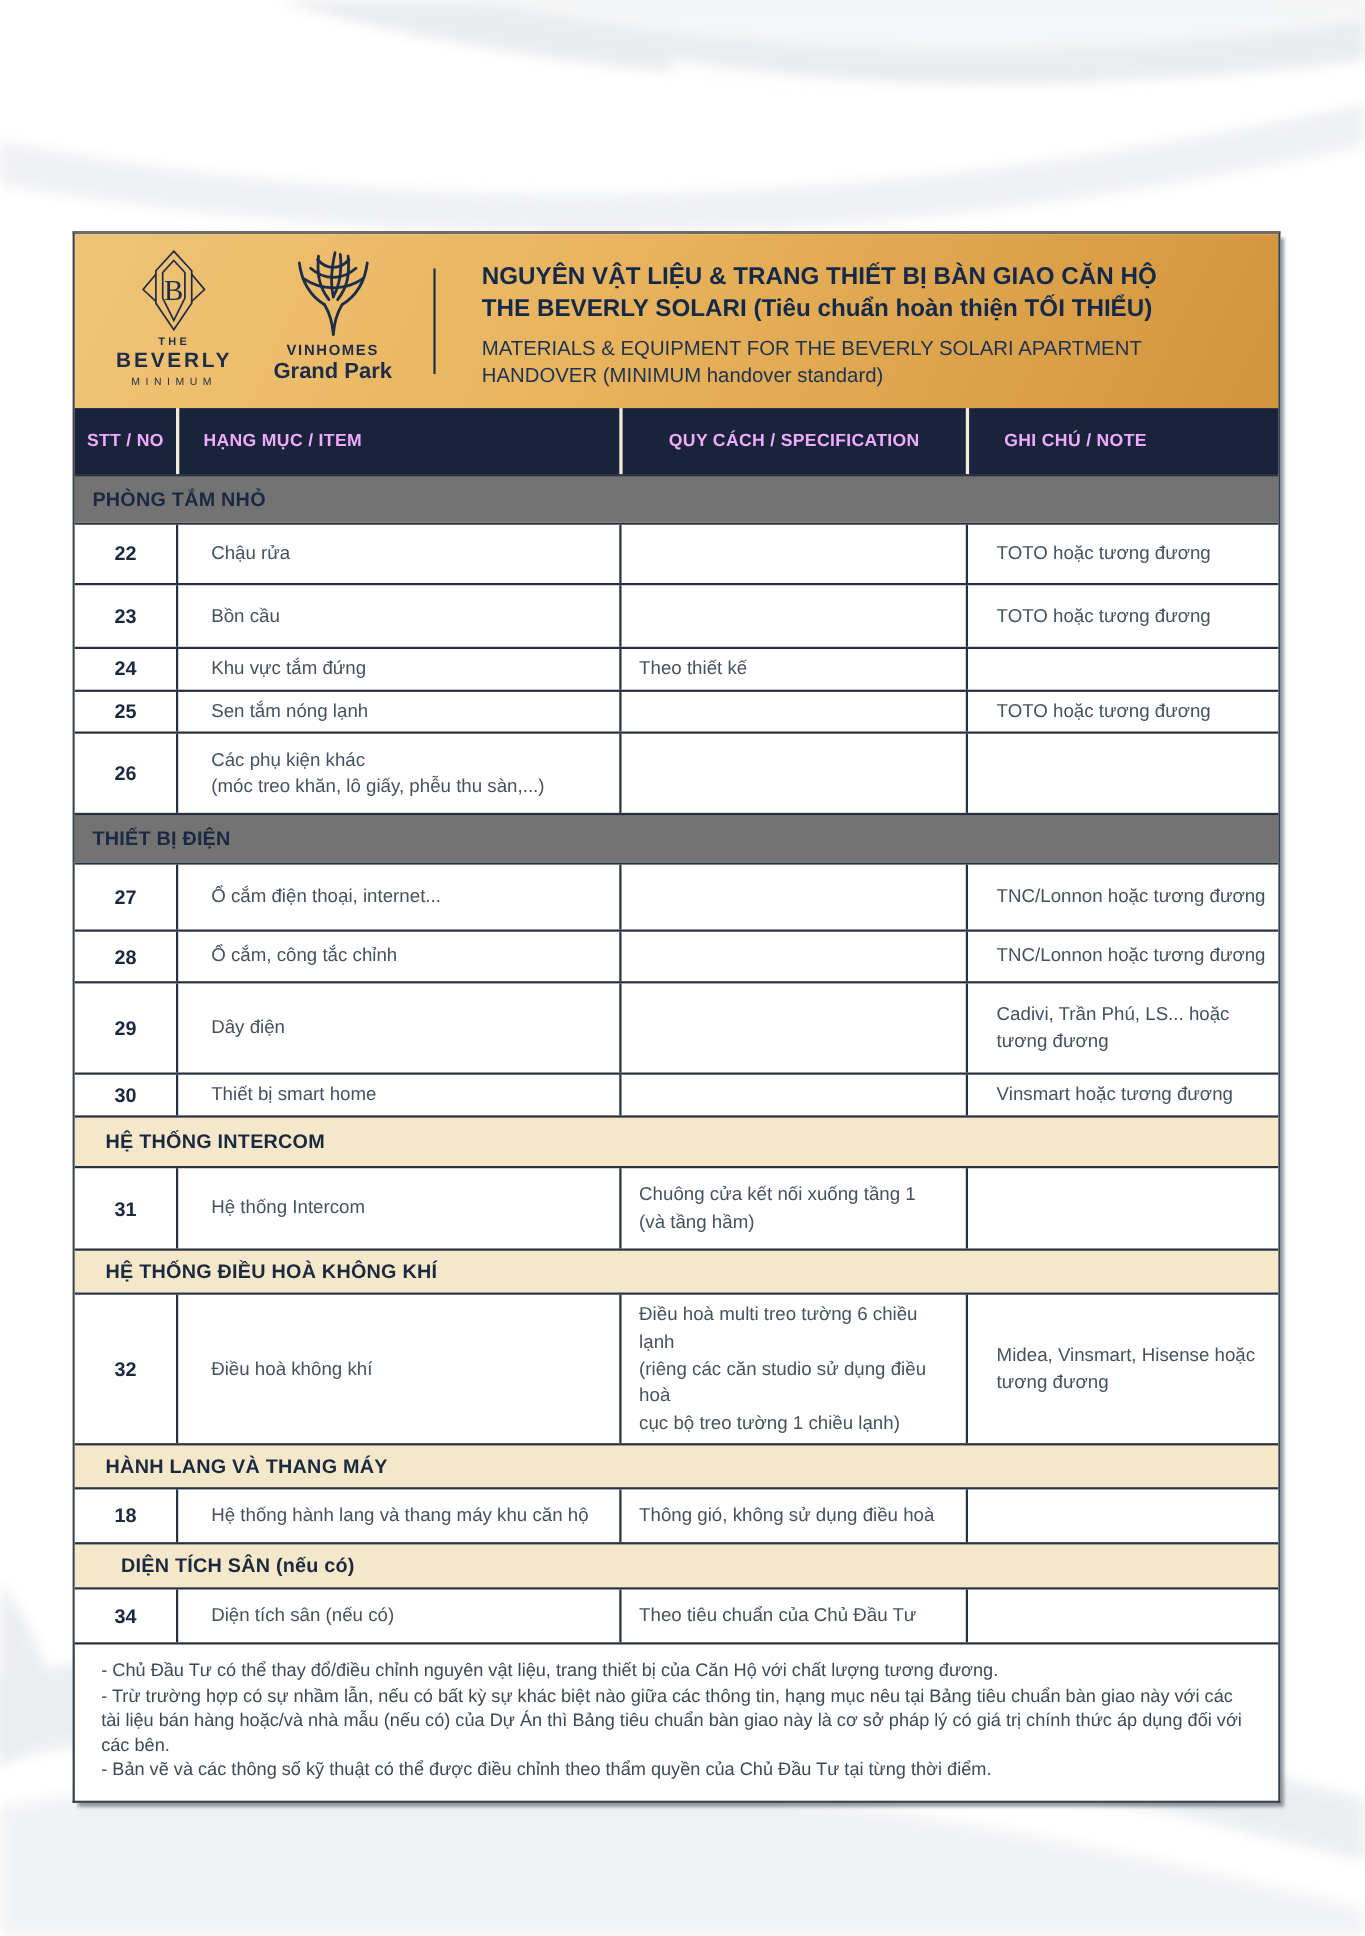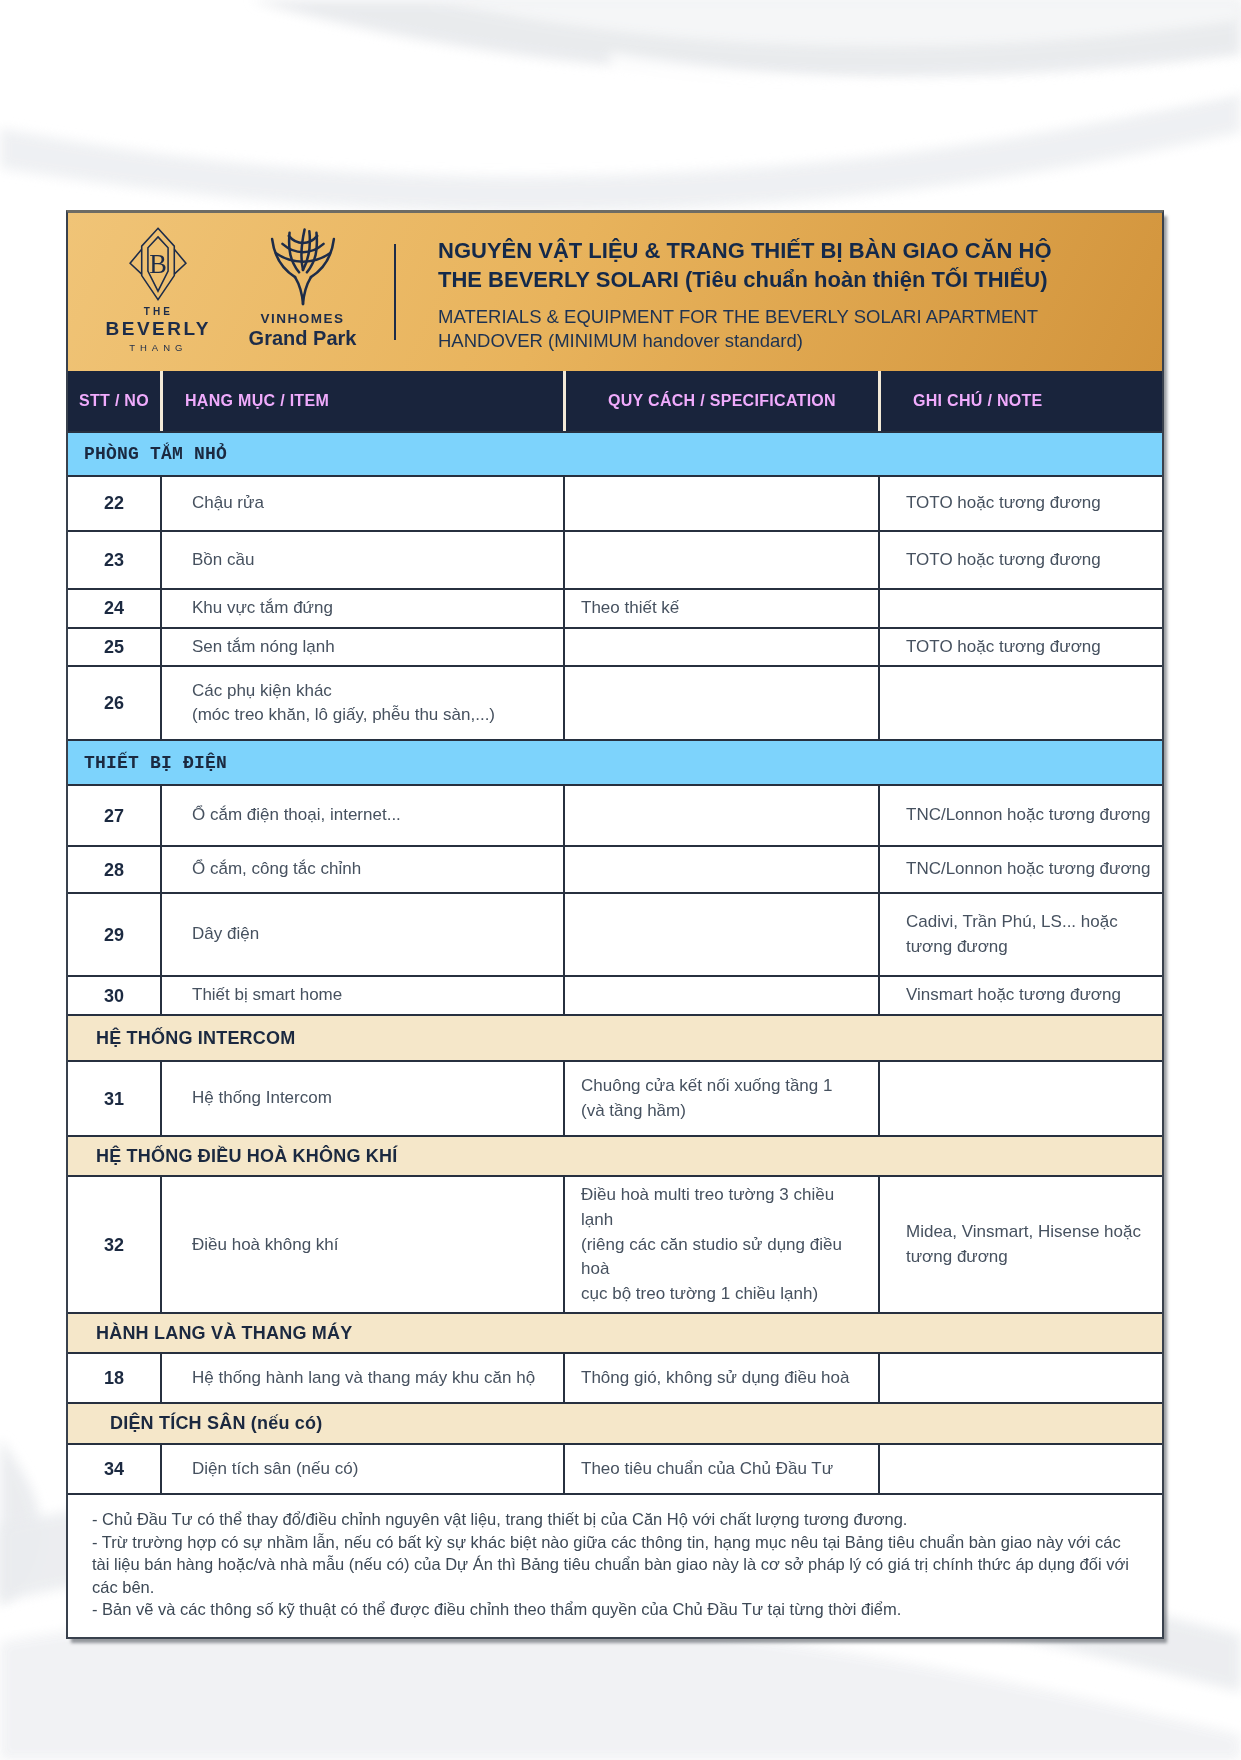--- a/index.html
+++ b/index.html
@@ -47,21 +47,21 @@
   .th{display:flex;align-items:center;font-weight:bold;font-size:16px;letter-spacing:.3px;}
   .th-no{justify-content:center;}
   .th-item{padding-left:22px;border-left:3px solid #f3ead8;}
   .th-spec{justify-content:center;border-left:3px solid #f3ead8;}
   .th-note{padding-left:32px;border-left:3px solid #f3ead8;}
 
   .section-row{
     display:flex;align-items:center;border-top:2px solid #27303f;
     font-weight:bold;font-size:18px;color:#1b2940;letter-spacing:.2px;
   }
-  .tone-a{background:#7dd3fc;font-family:Liberation Mono, monospace;}
+  .tone-a{background:#737373;}
   .tone-b{background:#f5e7c9;}
   .ind-1{padding-left:16px;}
   .ind-2{padding-left:28px;}
   .ind-3{padding-left:42px;}
 
   .trow{
     display:grid;grid-template-columns:92px 403px 315px 1fr;
     border-top:2px solid #27303f;background:#ffffff;
   }
   .cell{display:flex;align-items:center;font-size:17px;line-height:1.45;white-space:pre-line;}
@@ -112,21 +112,21 @@
           <svg width="72" height="76" viewBox="0 0 90 98" fill="none" stroke="#1d2c49" stroke-width="2">
             <path d="M45 3 L66 26 L66 64 L45 95 L24 64 L24 26 Z"></path>
             <path d="M24 30 L9 48 L24 62"></path>
             <path d="M66 30 L81 48 L66 62"></path>
             <path d="M45 14 L58 28 L58 58 L45 84 L32 58 L32 28 Z"></path>
             <text x="45" y="60" text-anchor="middle" font-family="Liberation Serif, DejaVu Serif, serif" font-size="34" stroke="none" fill="#1d2c49">B</text>
           </svg>
         </span>
         <div class="lg-the">THE</div>
         <div class="lg-beverly">BEVERLY</div>
-        <div class="lg-solari">THANG</div>
+        <div class="lg-solari">MINIMUM</div>
       </div>
 
       <div class="logo">
         <span>
           <svg width="76" height="80" viewBox="0 0 96 100" fill="none" stroke="#1d2c49" stroke-width="3.2" stroke-linecap="round">
             <path d="M48 98 C47 84 44 74 38 64"></path>
             <path d="M48 98 C49 84 52 74 58 64"></path>
             <path d="M38 64 C22 54 12 40 9 16"></path>
             <path d="M43 58 C32 44 29 30 31 8"></path>
             <path d="M48 55 C44 38 46 22 50 4"></path>
@@ -231,21 +231,21 @@
     <div class="cell c-spec">Chuông cửa kết nối xuống tầng 1
 (và tầng hầm)</div>
     <div class="cell c-note"></div>
   </div>
 
   <div class="section-row tone-b ind-2" style="min-height:40px;">HỆ THỐNG ĐIỀU HOÀ KHÔNG KHÍ</div>
 
   <div class="trow" style="min-height:94px;">
     <div class="cell c-no">32</div>
     <div class="cell c-item">Điều hoà không khí</div>
-    <div class="cell c-spec">Điều hoà multi treo tường 3 chiều lạnh
+    <div class="cell c-spec">Điều hoà multi treo tường 6 chiều lạnh
 (riêng các căn studio sử dụng điều hoà
 cục bộ treo tường 1 chiều lạnh)</div>
     <div class="cell c-note">Midea, Vinsmart, Hisense hoặc
 tương đương</div>
   </div>
 
   <div class="section-row tone-b ind-2" style="min-height:40px;">HÀNH LANG VÀ THANG MÁY</div>
 
   <div class="trow" style="min-height:50px;">
     <div class="cell c-no">18</div>

